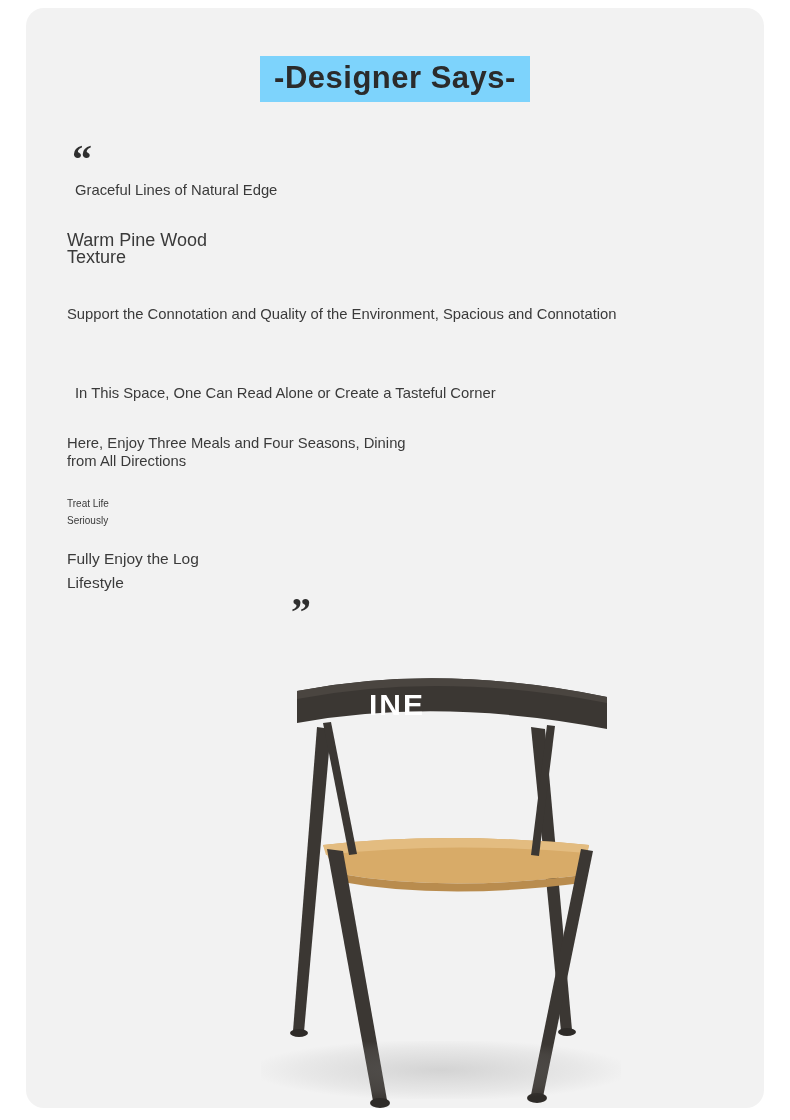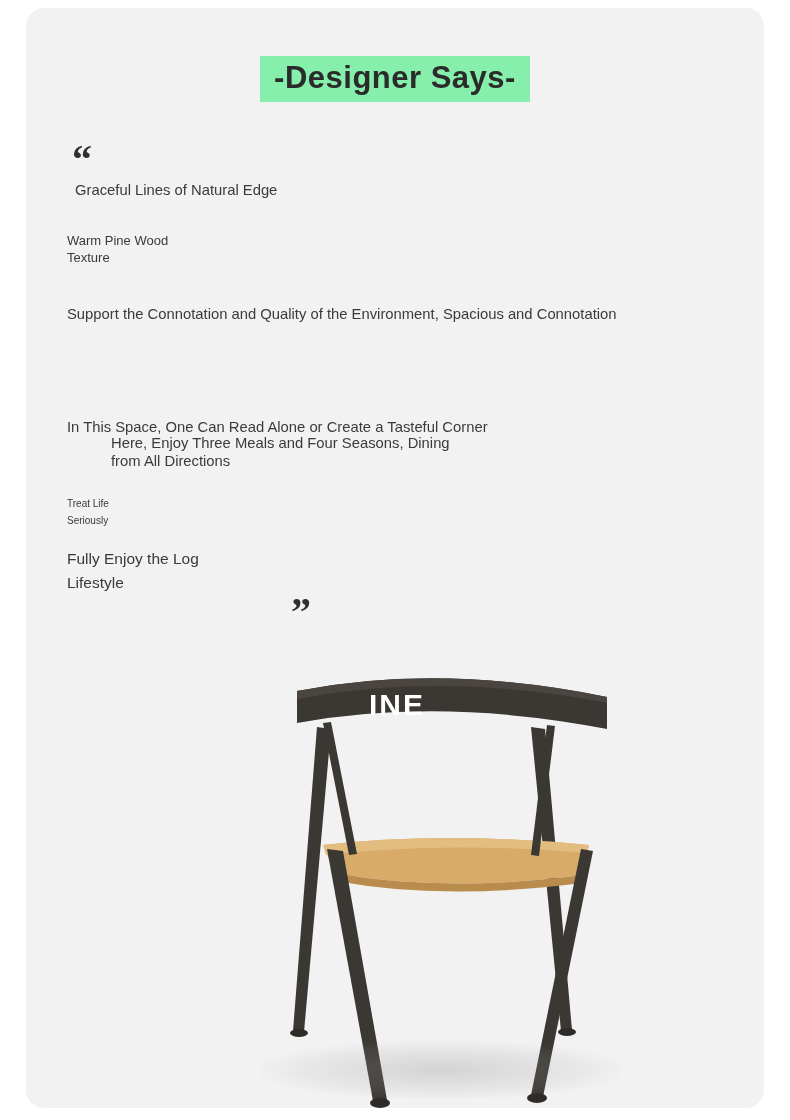--- a/index.html
+++ b/index.html
@@ -29,21 +29,21 @@
     top: 48px;
     width: 100%;
     text-align: center;
   }
   .title {
     display: inline-block;
     font-size: 31px;
     font-weight: bold;
     color: #2b2b2b;
     letter-spacing: 0.5px;
-    background: #86efac;
+    background: #7dd3fc;
     padding: 4px 14px 6px 14px;
   }
   .quote-open {
     position: absolute;
     left: 46px;
     top: 132px;
     font-family: "Liberation Serif", serif;
     font-size: 40px;
     font-weight: bold;
     color: #2f2f2f;
@@ -66,24 +66,24 @@
     width: 660px;
   }
   .line {
     color: #3a3a3a;
     font-size: 14.8px;
     line-height: 17px;
     margin: 0;
     white-space: pre-line;
   }
   .l1 { position: absolute; left: 8px; top: 0; }
-  .l2 { position: absolute; left: 0; top: 50px; font-size: 13px; line-height: 17px; }
+  .l2 { position: absolute; left: 0; top: 50px; font-size: 18px; line-height: 17px; }
   .l3 { position: absolute; left: 0; top: 124px; }
-  .l4 { position: absolute; left: 0; top: 203px; margin-top: 34px; }
-  .l5 { position: absolute; left: 0; top: 252px; line-height: 18px; margin-left: 44px; }
+  .l4 { position: absolute; left: 8px; top: 203px; }
+  .l5 { position: absolute; left: 0; top: 252px; line-height: 18px; }
   .l6 { position: absolute; left: 0; top: 313px; font-size: 10px; line-height: 17px; }
   .l7 { position: absolute; left: 0; top: 365px; font-size: 15.5px; line-height: 24px; }
 
   
   .chair {
     position: absolute;
     left: 205px;
     top: 641px;
     width: 420px;
     height: 470px;

